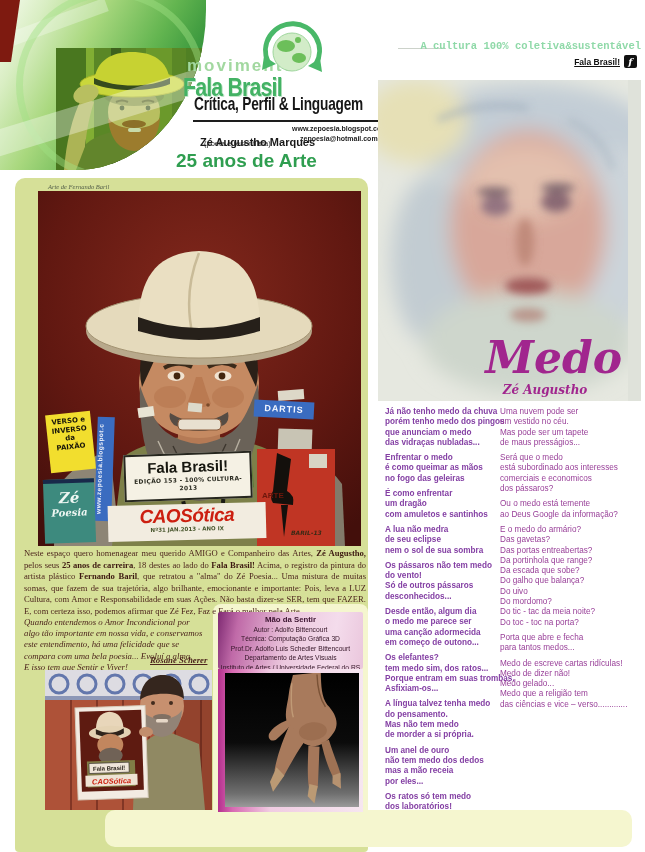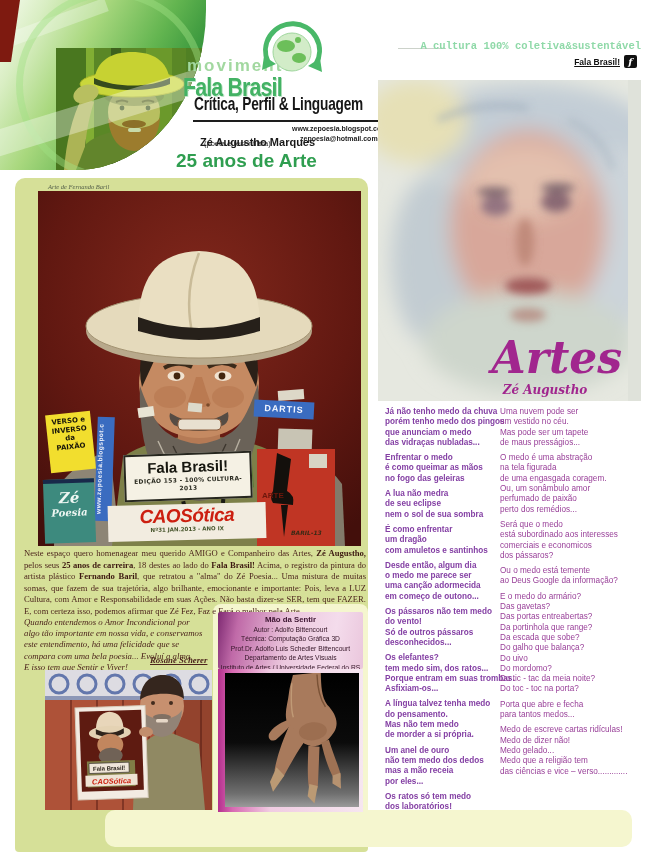--- a/index.html
+++ b/index.html
@@ -368,38 +368,37 @@
         <ellipse cx="180" cy="108" rx="17" ry="5" fill="#5c4a58" opacity=".7"></ellipse>
         <ellipse cx="147" cy="162" rx="9" ry="24" fill="#c08a7a"></ellipse>
         <ellipse cx="150" cy="206" rx="23" ry="8" fill="#a05a5a"></ellipse>
         <ellipse cx="150" cy="235" rx="18" ry="7" fill="#b9968c"></ellipse>
         <path d="M60,40 Q100,20 150,28" stroke="#9aa8b8" stroke-width="6" fill="none" opacity=".6"></path>
         <path d="M190,40 Q225,55 235,90" stroke="#a8b4c0" stroke-width="6" fill="none" opacity=".6"></path>
       </g>
       <rect x="250" width="13" height="321" fill="#dfe2da"></rect>
     </svg>
   </div>
-  <div class="abs medo-title">Artes</div>
+  <div class="abs medo-title">Medo</div>
   <div class="abs medo-author">Zé Augustho</div>
 
   <div class="abs poem-col poem-left">
       <p class="stanza">Já não tenho medo da chuva<br>porém tenho medo dos pingos<br>que anunciam o medo<br>das vidraças nubladas...</p>
       <p class="stanza">Enfrentar o medo<br>é como queimar as mãos<br>no fogo das geleiras</p>
+      <p class="stanza">É como enfrentar<br>um dragão<br>com amuletos e santinhos</p>
       <p class="stanza">A lua não medra<br>de seu eclipse<br>nem o sol de sua sombra</p>
-      <p class="stanza">É como enfrentar<br>um dragão<br>com amuletos e santinhos</p>
+      <p class="stanza">Os pássaros não tem medo<br>do vento!<br>Só de outros pássaros<br>desconhecidos...</p>
       <p class="stanza">Desde então, algum dia<br>o medo me parece ser<br>uma canção adormecida<br>em começo de outono...</p>
-      <p class="stanza">Os pássaros não tem medo<br>do vento!<br>Só de outros pássaros<br>desconhecidos...</p>
       <p class="stanza">Os elefantes?<br>tem medo sim, dos ratos...<br>Porque entram em suas trombas.<br>Asfixiam-os...</p>
       <p class="stanza">A língua talvez tenha medo<br>do pensamento.<br>Mas não tem medo<br>de morder a si própria.</p>
       <p class="stanza">Um anel de ouro<br>não tem medo dos dedos<br>mas a mão receia<br>por eles...</p>
       <p class="stanza">Os ratos só tem medo<br>dos laboratórios!</p>
     </div>
   <div class="abs poem-col poem-right">
       <p class="stanza">Uma nuvem pode ser<br>um vestido no céu.<br>Mas pode ser um tapete<br>de maus presságios...</p>
-      <p class="stanza">O medo é uma abstração<br>na tela figurada<br>de uma engasgada coragem.<br>Ou, um sonâmbulo amor<br>perfumado de paixão<br>perto dos remédios...</p>
       <p class="stanza">Será que o medo<br>está subordinado aos interesses<br>comerciais e economicos<br>dos pássaros?</p>
       <p class="stanza">Ou o medo está temente<br>ao Deus Google da informação?</p>
       <p class="stanza">E o medo do armário?<br>Das gavetas?<br>Das portas entreabertas?<br>Da portinhola que range?<br>Da escada que sobe?<br>Do galho que balança?<br>Do uivo<br>Do mordomo?<br>Do tic - tac da meia noite?<br>Do toc - toc na porta?</p>
       <p class="stanza">Porta que abre e fecha<br>para tantos medos...</p>
       <p class="stanza">Medo de escreve cartas ridículas!<br>Medo de dizer não!<br>Medo gelado...<br>Medo que a religião tem<br>das ciências e vice – verso.............</p>
     </div>
 
 </div>
 
 </body></html>

